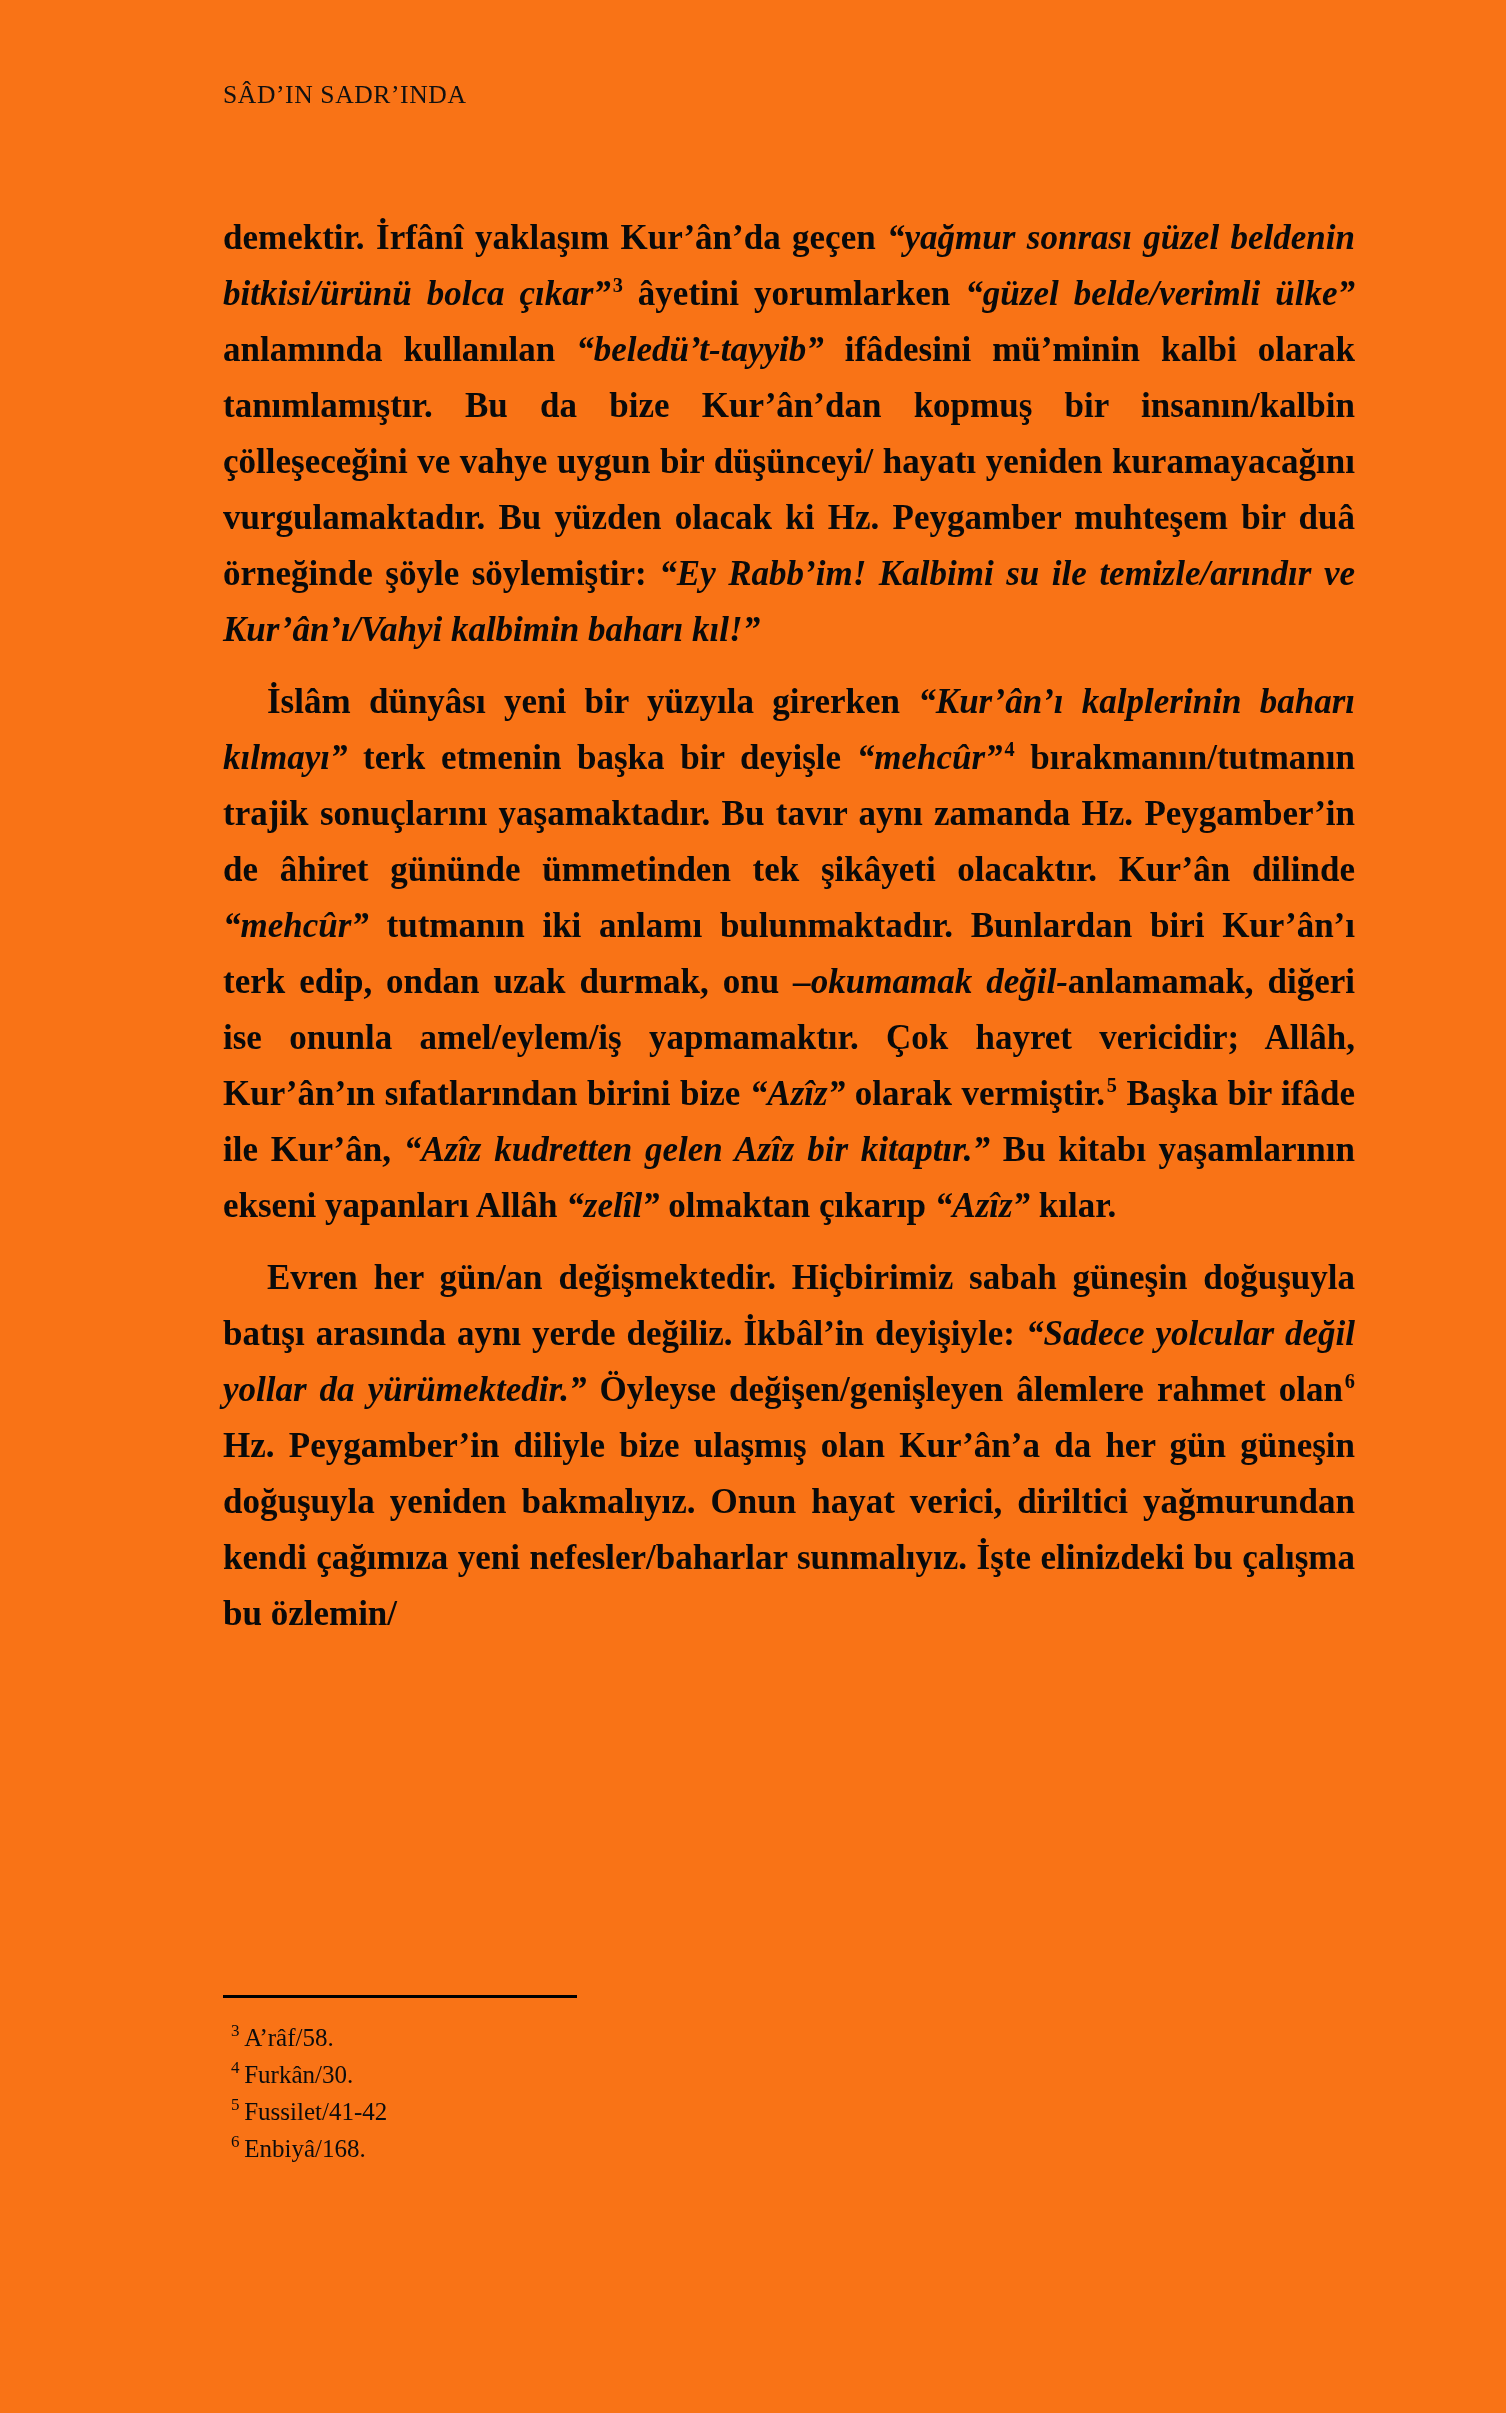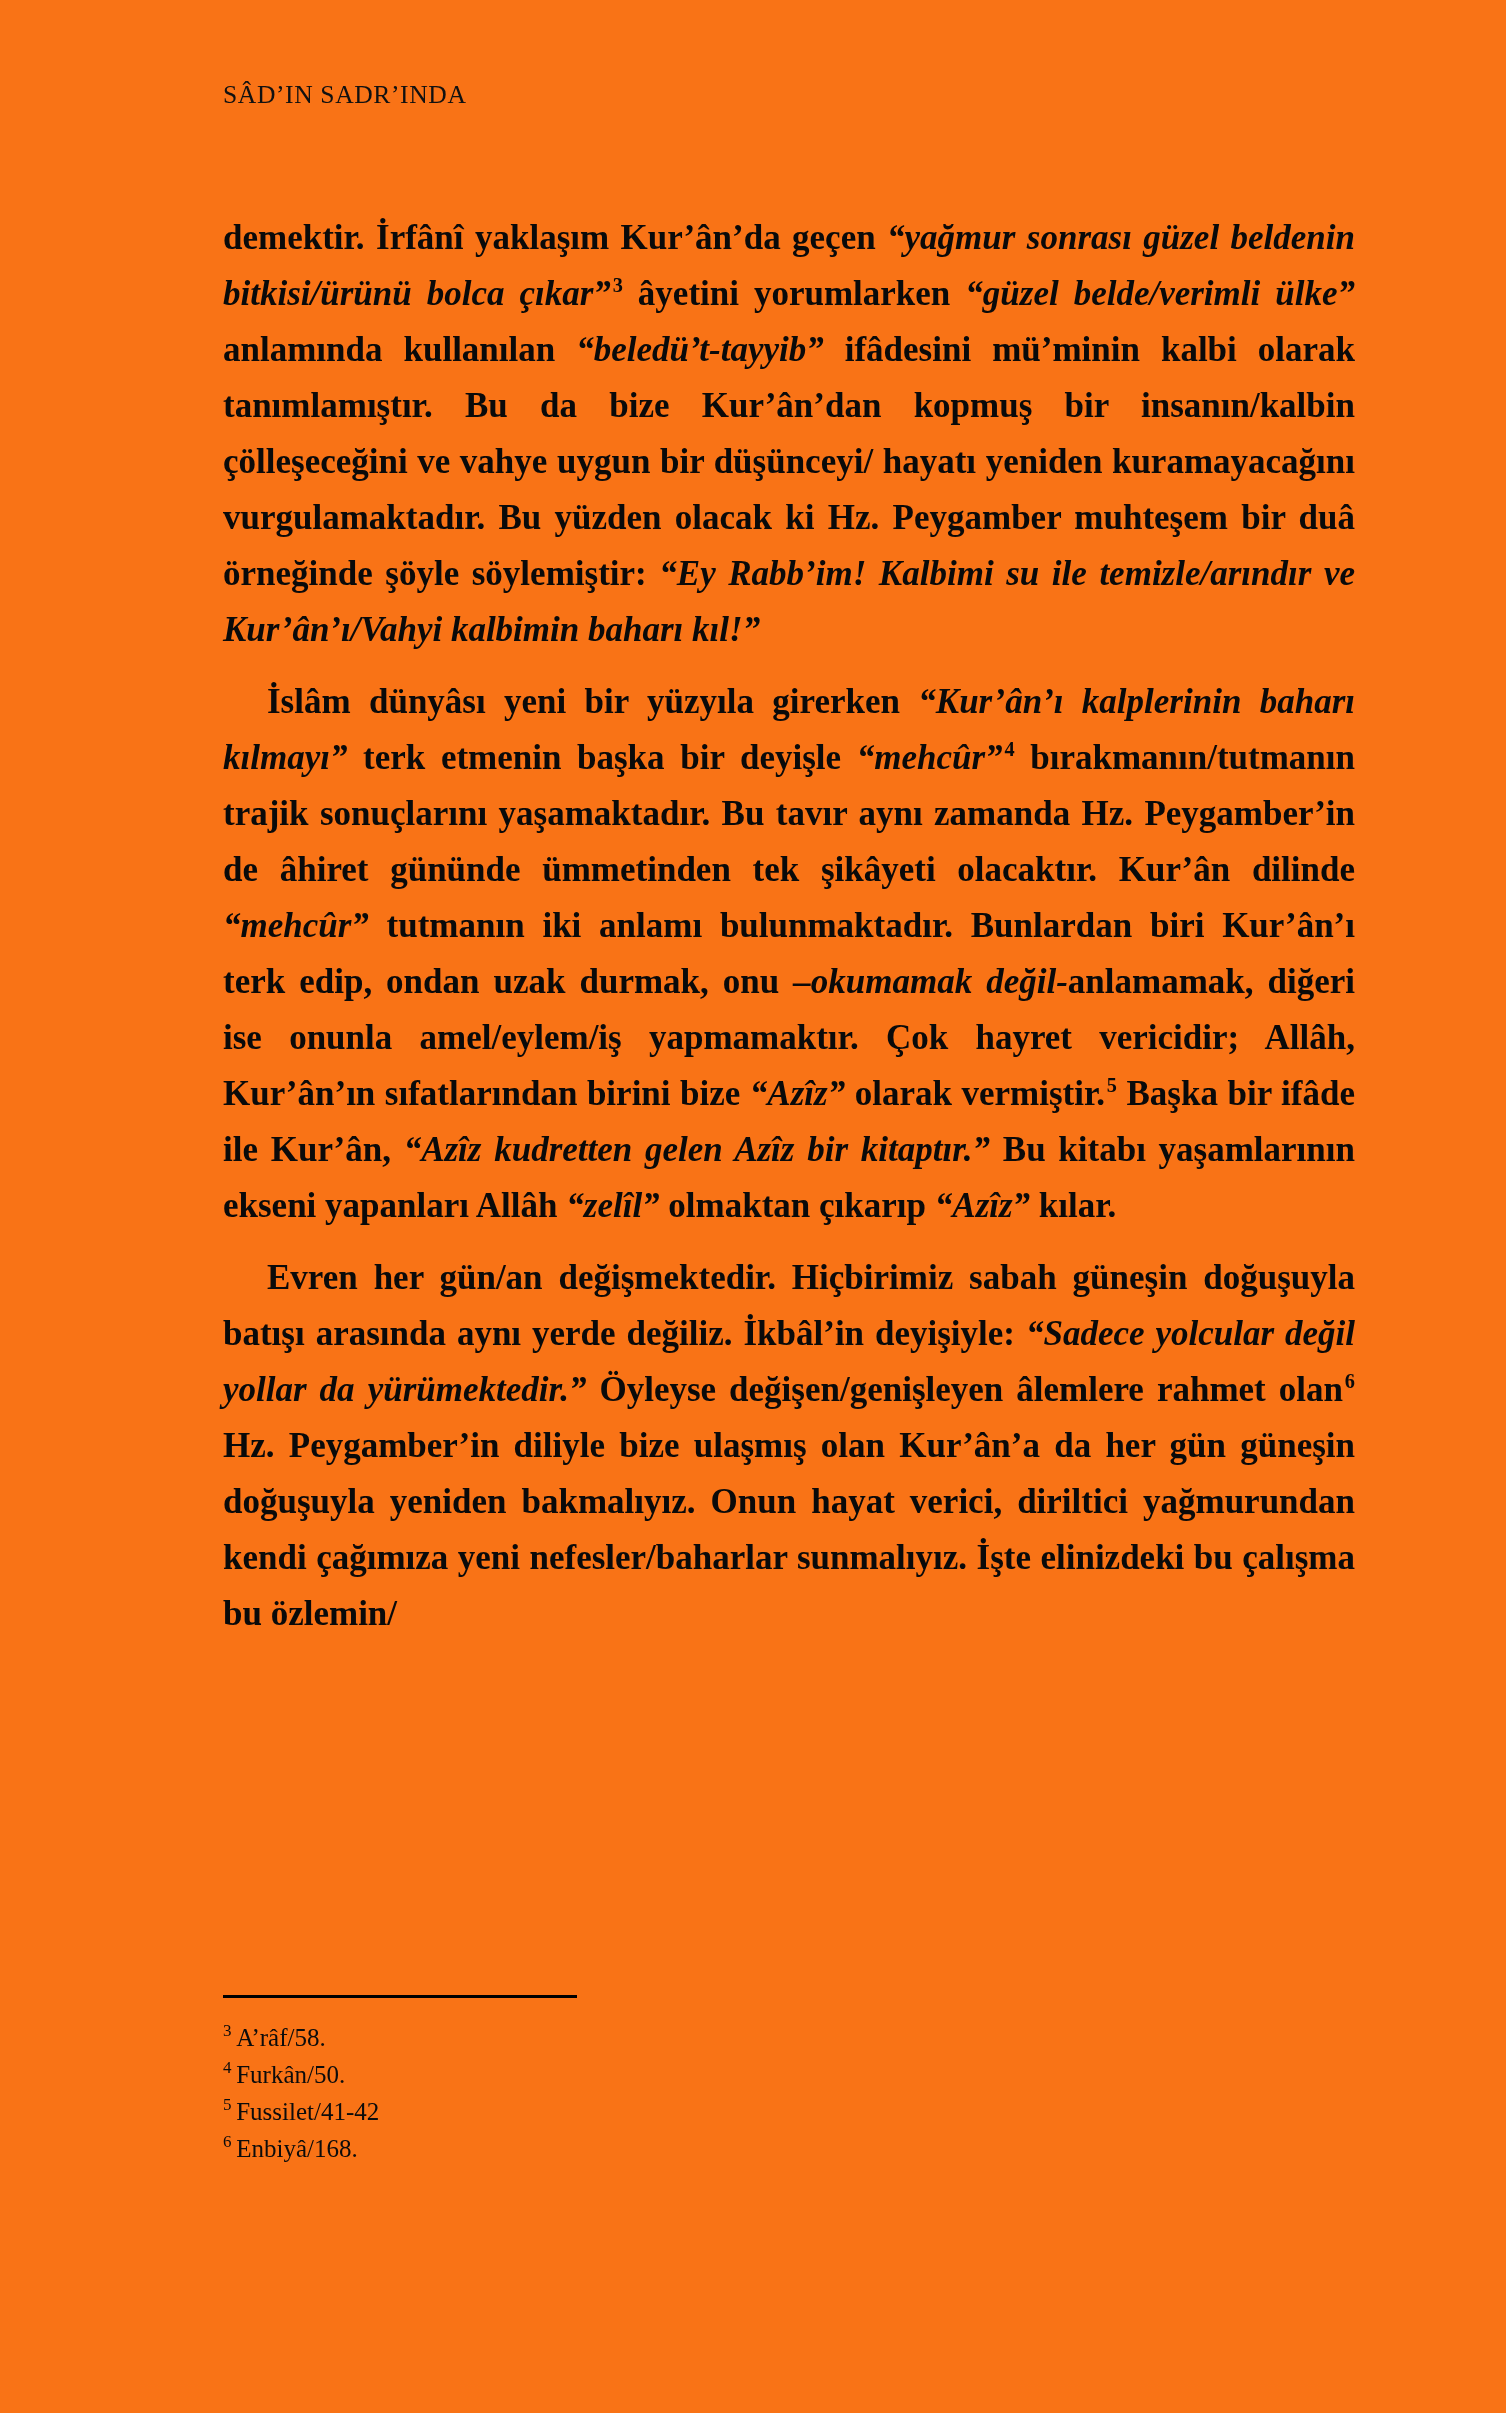--- a/index.html
+++ b/index.html
@@ -72,21 +72,21 @@
     top: 1995px;
     width: 1132px;
   }
   .footnote-rule {
     width: 354px;
     height: 2.8px;
     background: #000000;
     margin: 0 0 21px 0;
   }
   .footnote-list {
-    margin: 0;
+    margin: 8px;
     padding: 0;
     list-style: none;
   }
   .footnote-item {
     font-size: 25px;
     line-height: 37px;
     color: #0c0c0c;
     white-space: nowrap;
   }
   .footnote-item .marker {
@@ -106,20 +106,20 @@
   <div class="textblock">
     <p class="para">demektir. İrfânî yaklaşım Kur’ân’da geçen <i class="it">“yağmur sonrası güzel beldenin bitkisi/ürünü bolca çıkar”</i><sup class="fn">3</sup> âyetini yorumlarken <i class="it">“güzel belde/verimli ülke”</i> anlamında kullanılan <i class="it">“beledü’t-tayyib”</i> ifâdesini mü’minin kalbi olarak tanımlamıştır. Bu da bize Kur’ân’dan kopmuş bir insanın/kalbin çölleşeceğini ve vahye uygun bir düşünceyi/ hayatı yeniden kuramayacağını vurgulamaktadır. Bu yüzden olacak ki Hz. Peygamber muhteşem bir duâ örneğinde şöyle söylemiştir: <i class="it">“Ey Rabb’im! Kalbimi su ile temizle/arındır ve Kur’ân’ı/Vahyi kalbimin baharı kıl!”</i></p>
     <p class="para indent">İslâm dünyâsı yeni bir yüzyıla girerken <i class="it">“Kur’ân’ı kalplerinin baharı kılmayı”</i> terk etmenin başka bir deyişle <i class="it">“mehcûr”</i><sup class="fn">4</sup> bırakmanın/tutmanın trajik sonuçlarını yaşamaktadır. Bu tavır aynı zamanda Hz. Peygamber’in de âhiret gününde ümmetinden tek şikâyeti olacaktır. Kur’ân dilinde <i class="it">“mehcûr”</i> tutmanın iki anlamı bulunmaktadır. Bunlardan biri Kur’ân’ı terk edip, ondan uzak durmak, onu <i class="it">–okumamak değil-</i>anlamamak, diğeri ise onunla amel/eylem/iş yapmamaktır. Çok hayret vericidir; Allâh, Kur’ân’ın sıfatlarından birini bize <i class="it">“Azîz”</i> olarak vermiştir.<sup class="fn">5</sup> Başka bir ifâde ile Kur’ân, <i class="it">“Azîz kudretten gelen Azîz bir kitaptır.”</i> Bu kitabı yaşamlarının ekseni yapanları Allâh <i class="it">“zelîl”</i> olmaktan çıkarıp <i class="it">“Azîz”</i> kılar.</p>
     <p class="para indent">Evren her gün/an değişmektedir. Hiçbirimiz sabah güneşin doğuşuyla batışı arasında aynı yerde değiliz. İkbâl’in deyişiyle: <i class="it">“Sadece yolcular değil yollar da yürümektedir.”</i> Öyleyse değişen/genişleyen âlemlere rahmet olan<sup class="fn">6</sup> Hz. Peygamber’in diliyle bize ulaşmış olan Kur’ân’a da her gün güneşin doğuşuyla yeniden bakmalıyız. Onun hayat verici, diriltici yağmurundan kendi çağımıza yeni nefesler/baharlar sunmalıyız. İşte elinizdeki bu çalışma bu özlemin/</p>
   </div>
 
   <div class="footnote-area">
     <div class="footnote-rule"></div>
     <ul class="footnote-list">
         <li class="footnote-item"><span class="marker">3</span><span>A’râf/58.</span></li>
-        <li class="footnote-item"><span class="marker">4</span><span>Furkân/50.</span></li>
+        <li class="footnote-item"><span class="marker">4</span><span>Furkân/30.</span></li>
         <li class="footnote-item"><span class="marker">5</span><span>Fussilet/41-42</span></li>
         <li class="footnote-item"><span class="marker">6</span><span>Enbiyâ/168.</span></li>
       </ul>
   </div>
 
 </div>
 
 
 </body></html>

